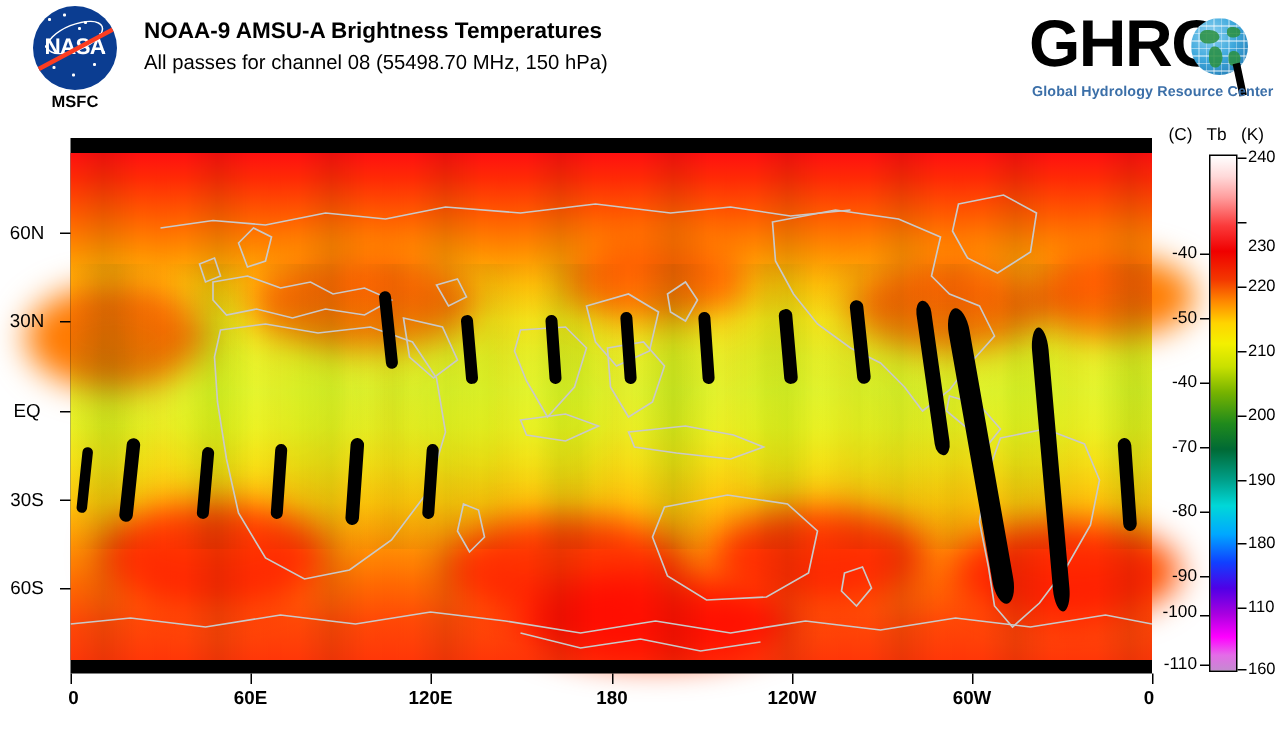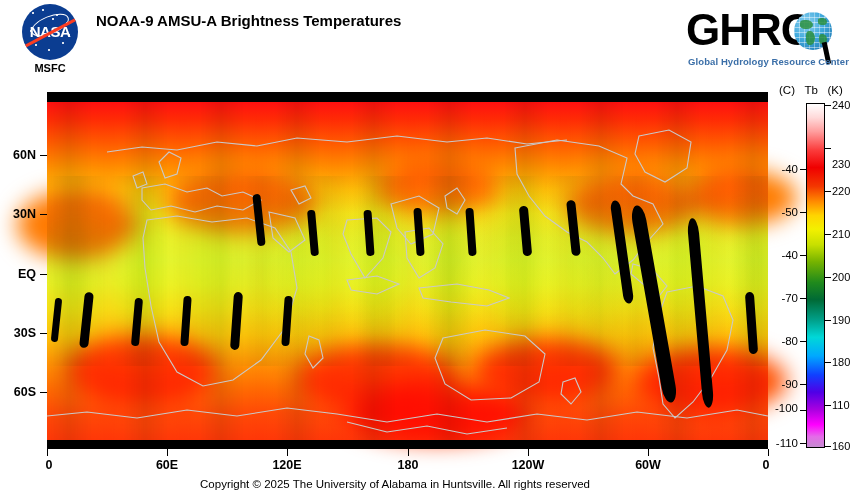--- a/index.html
+++ b/index.html
@@ -163,22 +163,22 @@
     position: absolute; top: 449px; width: 1px; height: 7px; background: #000;
   }
   .lab-x {
     position: absolute; top: 458px; font-size: 12.5px; font-weight: bold;
     transform: translateX(-50%); white-space: nowrap;
   }
   .tick-y {
     position: absolute; left: 40px; width: 7px; height: 1px; background: #000;
   }
   .lab-y {
-    position: absolute; left: 0px; width: 36px; text-align: right;
-    font-size: 12.5px; font-weight: bold; transform: translateY(-50%);
+    position: absolute; left: 0px; width: 36px; text-align: center;
+    font-size: 12.5px; font-weight: normal; transform: translateY(-50%);
   }
 
   
   .cbar-head {
     position: absolute; left: 779px; top: 84px;
     font-size: 11.5px; white-space: nowrap;
   }
   .cbar-wrap { position: absolute; left: 806px; top: 103px; width: 19px; height: 345px; }
   .cbar {
     position: absolute; inset: 0;
@@ -249,20 +249,21 @@
       </div>
       <div class="nasa-orbit"></div>
       <div class="nasa-word">NASA</div>
       <div class="nasa-swoosh"></div>
     </div>
     <div class="msfc-label">MSFC</div>
   </div>
 
   <div class="titles">
     <div class="title-main">NOAA-9 AMSU-A Brightness Temperatures</div>
+    <div class="title-sub">All passes for channel 08 (55498.70 MHz, 150 hPa)</div>
   </div>
 
   <div class="ghrc-logo">
     <div class="ghrc-text">GHRC</div>
     <div class="ghrc-globe">
       <div class="ghrc-land" style="left:6px;top:8px;width:13px;height:9px"></div>
       <div class="ghrc-land" style="left:12px;top:19px;width:9px;height:14px"></div>
       <div class="ghrc-land" style="left:24px;top:6px;width:9px;height:7px"></div>
       <div class="ghrc-land" style="left:25px;top:22px;width:8px;height:10px"></div>
     </div>
@@ -456,15 +457,14 @@
 
   <div class="cb-tick-l" style="top:384px"></div>
   <div class="cb-lab-l" style="top:384px">-90</div>
 
   <div class="cb-tick-l" style="top:410px"></div>
   <div class="cb-lab-l" style="top:408px">-100</div>
 
   <div class="cb-tick-l" style="top:443px"></div>
   <div class="cb-lab-l" style="top:443px">-110</div>
 
-  <div class="copyright">Copyright © 2025 The University of Alabama in Huntsville.  All rights reserved</div>
 
 </div>
 
 </body></html>

